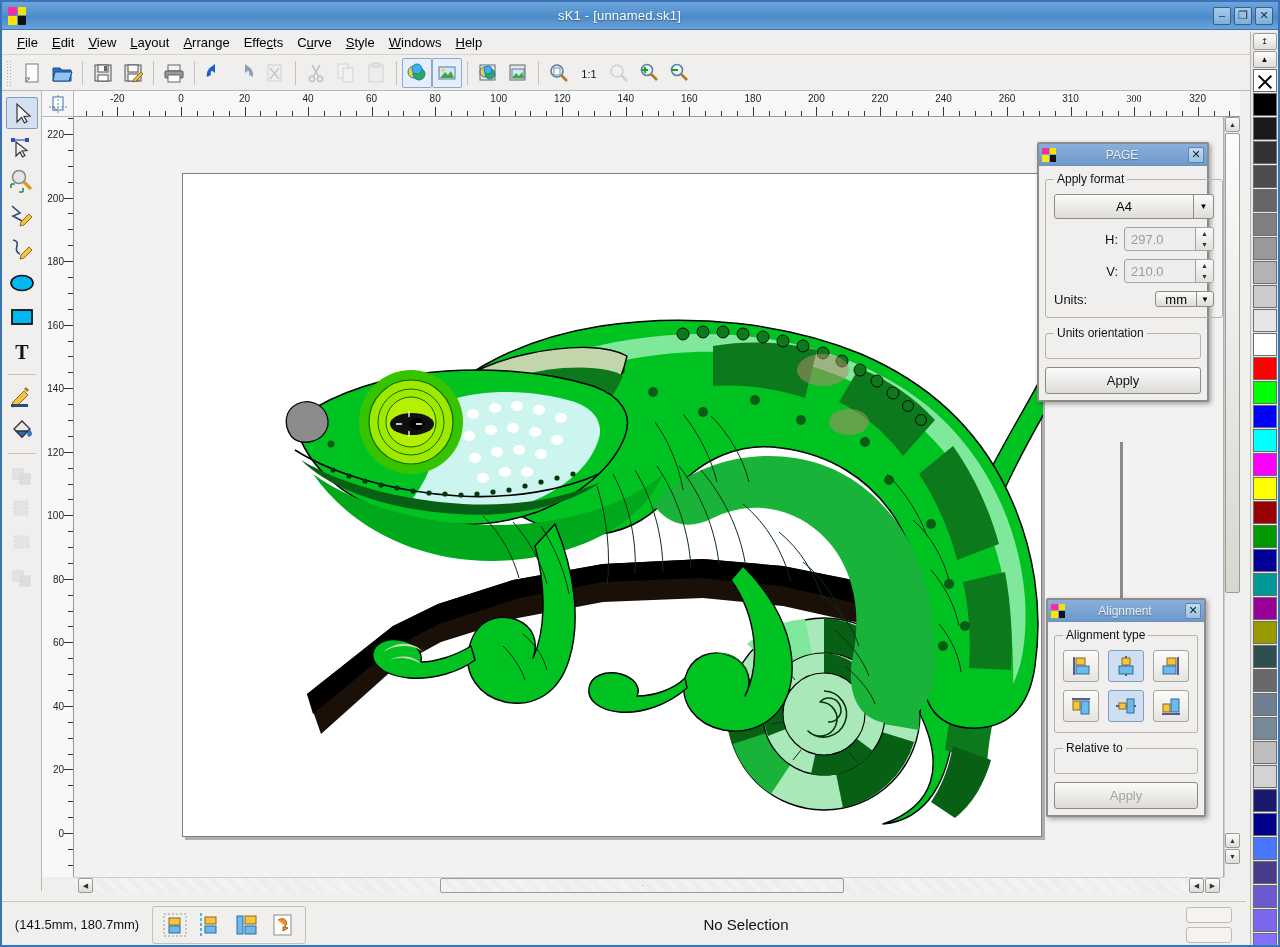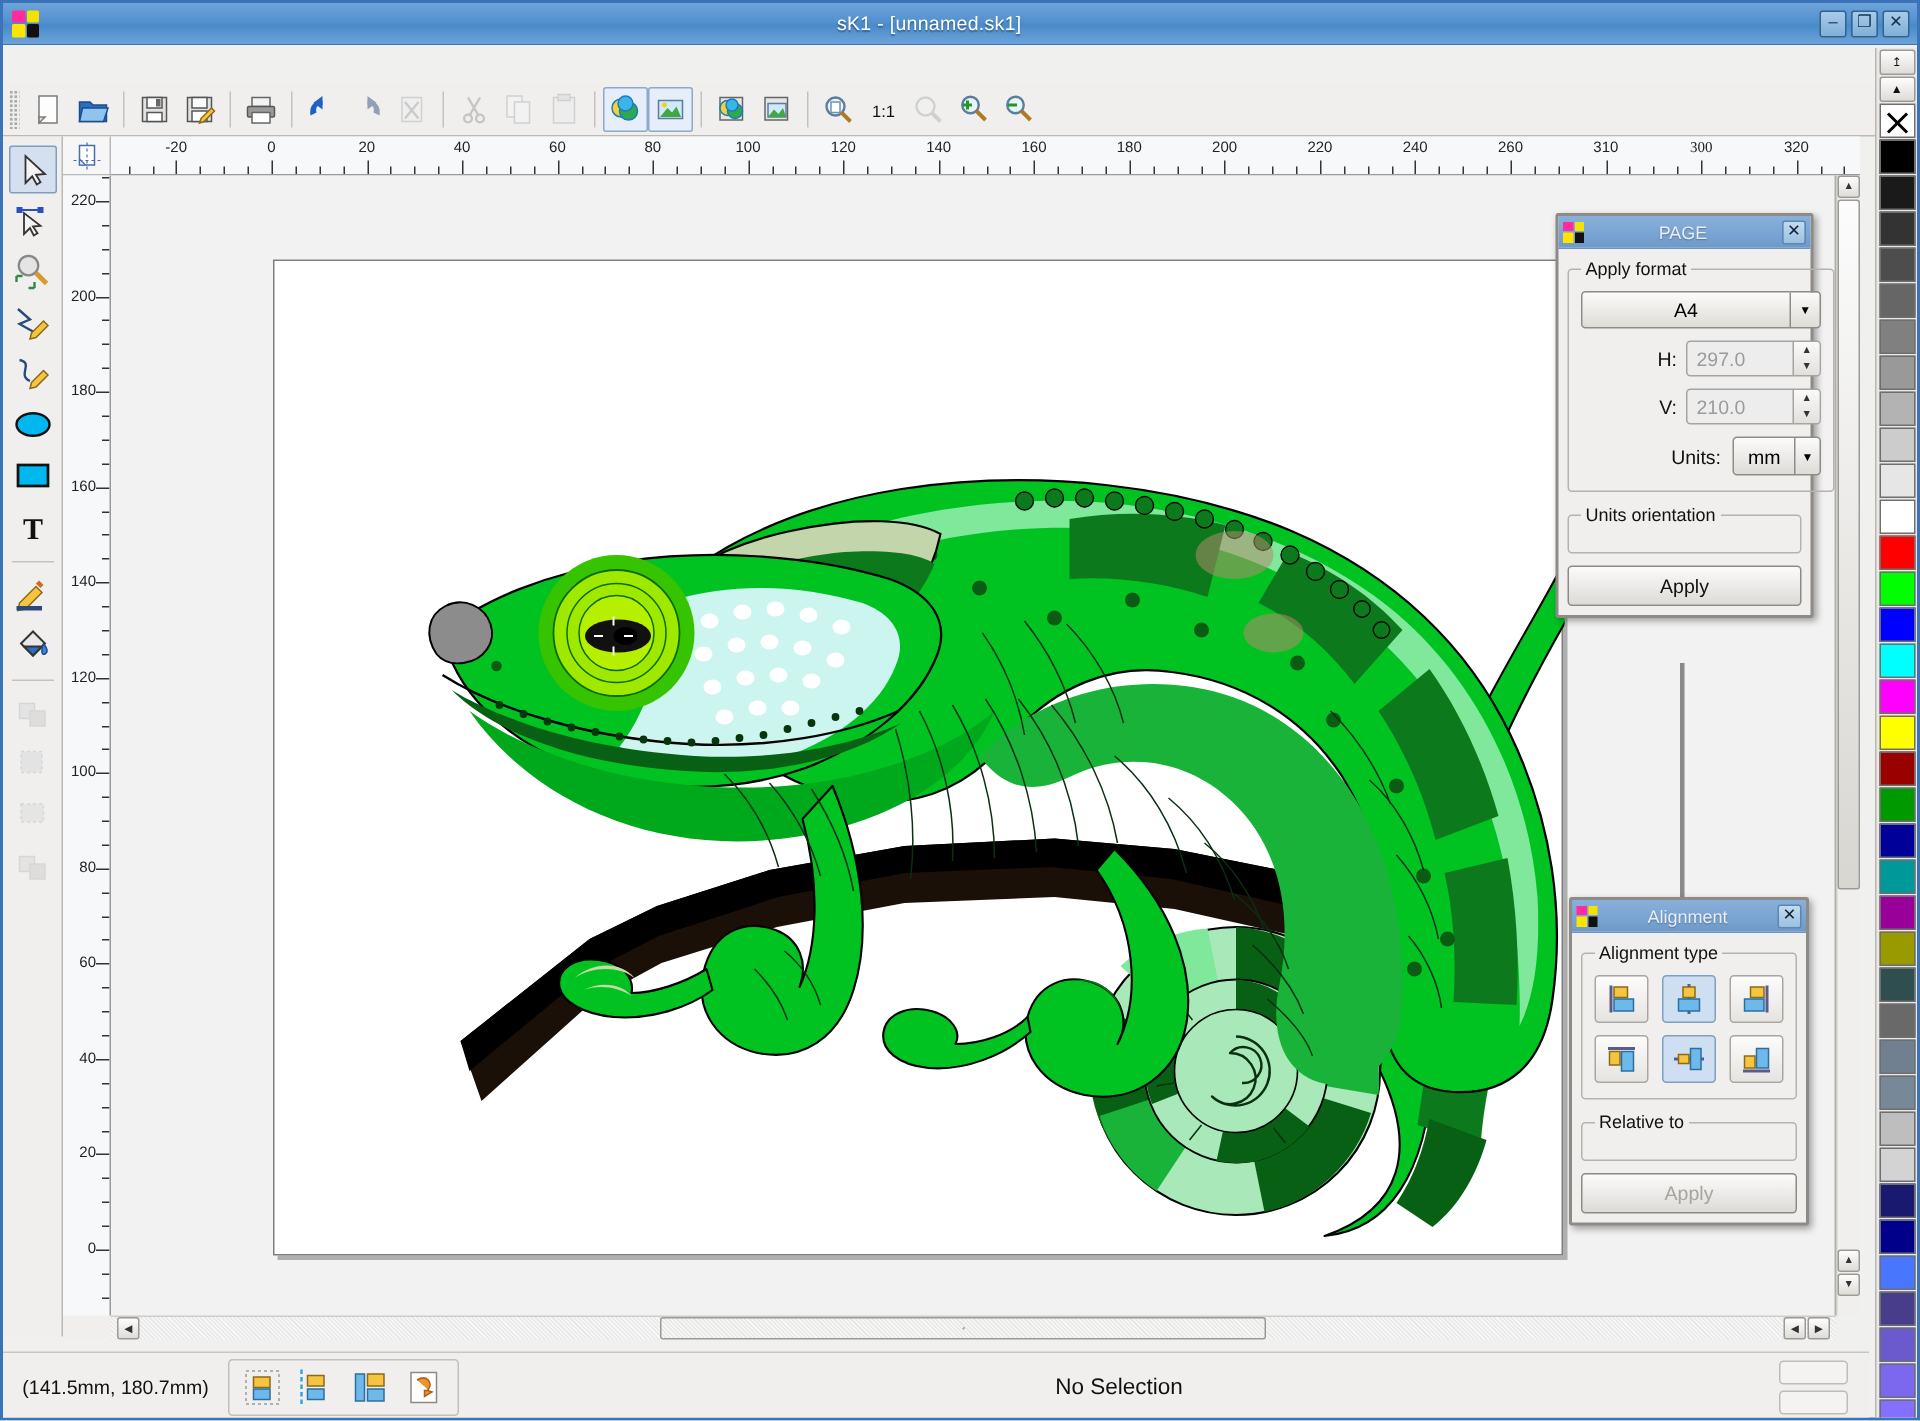--- a/index.html
+++ b/index.html
@@ -222,21 +222,21 @@
   }
   .spin .sbtns {
     width: 18px; border-left: 1px solid #a6a3a0;
     background: linear-gradient(to bottom,#fafafa,#e2e0db);
     display: flex; flex-direction: column;
   }
   .spin .sbtns span {
     flex: 1; display: flex; align-items: center; justify-content: center; font-size: 7px; color: #333; cursor: pointer;
   }
   .unitsel {
-    display: flex; height: 26px; border: 1px solid #8f8c87; border-radius: 3px;
+    display: flex; height: 16px; border: 1px solid #8f8c87; border-radius: 3px;
     background: linear-gradient(to bottom,#fbfbfb,#dedcd7); overflow: hidden; cursor: pointer;
   }
   .unitsel .uval { padding: 0 9px; display: flex; align-items: center; font-size: 13px; }
   .unitsel .uarr { width: 17px; border-left: 1px solid #8f8c87; display: flex; align-items: center; justify-content: center; font-size: 8px; }
 
   .radio-row { display: flex; align-items: center; margin: 2px 0; cursor: pointer; }
   .radio {
     width: 14px; height: 14px; border-radius: 50%;
     background: linear-gradient(to bottom,#ffffff,#e4e2dd);
     border: 1px solid #8c8984; margin-right: 7px; position: relative; flex: none;
@@ -299,20 +299,32 @@
         <i style="background:#111"></i>
     </div>
     <div class="t-title">sK1 - [unnamed.sk1]</div>
     <div class="winbtns">
       <div class="winbtn">–</div>
       <div class="winbtn">❐</div>
       <div class="winbtn">✕</div>
     </div>
   </div>
 
+  <div id="menubar">
+      <div class="menu-item"><u>F</u>ile</div>
+      <div class="menu-item"><u>E</u>dit</div>
+      <div class="menu-item"><u>V</u>iew</div>
+      <div class="menu-item"><u>L</u>ayout</div>
+      <div class="menu-item"><u>A</u>rrange</div>
+      <div class="menu-item">Effe<u>c</u>ts</div>
+      <div class="menu-item">C<u>u</u>rve</div>
+      <div class="menu-item"><u>S</u>tyle</div>
+      <div class="menu-item"><u>W</u>indows</div>
+      <div class="menu-item"><u>H</u>elp</div>
+    </div>
 
   <div id="toolbar">
     <div class="grip"></div>
   <div class="tbtn">
         <svg width="22" height="22" viewBox="0 0 22 22">
           <rect x="5" y="2" width="12" height="18" fill="#fdfdfd" stroke="#7b7b7b"></rect>
           <path d="M5 16 L9 16 L5 20 Z" fill="#e4e4e4" stroke="#7b7b7b"></path>
         </svg>
       </div>
       <div class="tbtn">
@@ -990,21 +1002,21 @@
         <div class="frow">
           <div class="flabel" style="width:64px;">V:</div>
           <div class="spin" style="margin-left:6px;">
             <input type="text" readonly="" value="210.0" style="">
             <div class="sbtns">
               <span>▲</span>
               <span>▼</span>
             </div>
           </div>
         </div>
-        <div class="frow" style="justify-content:flex-end;">
+        <div class="frow" style="justify-content:space-between;">
           <div class="flabel">Units:</div>
           <div class="unitsel" style="margin-left:8px;">
             <div class="uval">mm</div>
             <div class="uarr">▼</div>
           </div>
         </div>
       </fieldset>
 
       <fieldset class="grp">
         <legend>Units orientation</legend>

